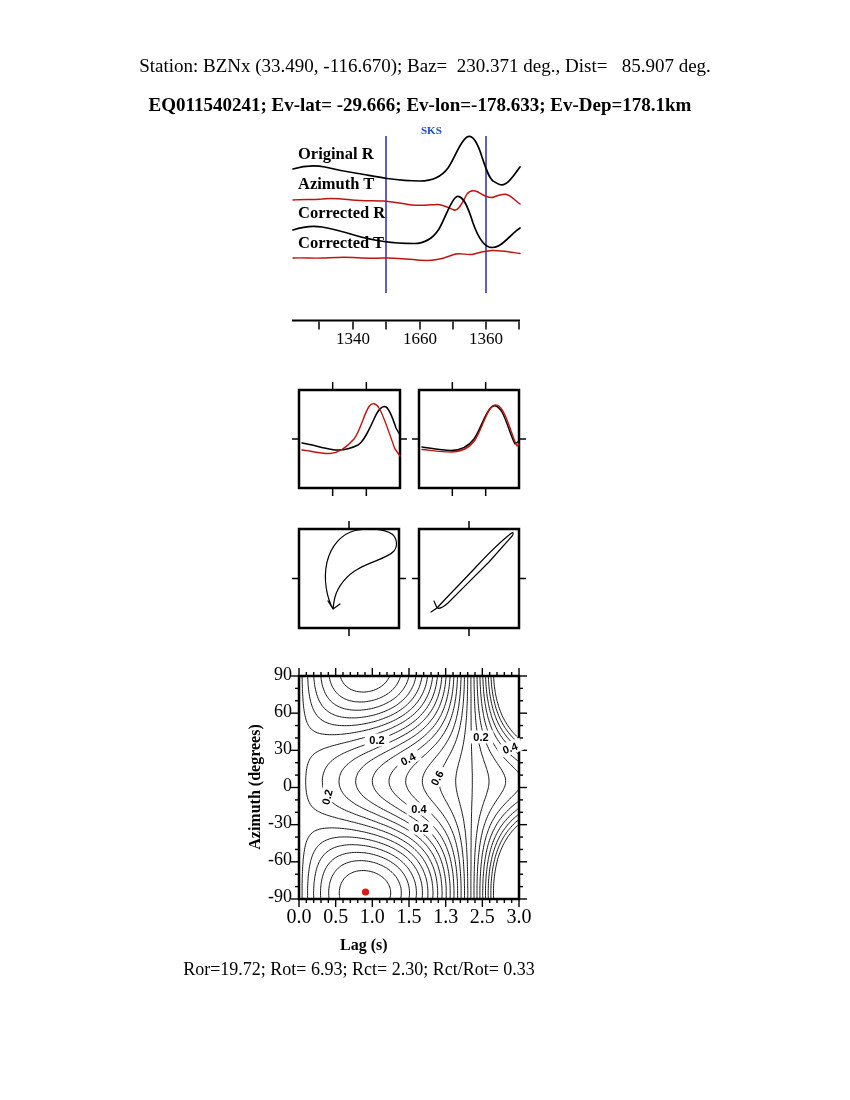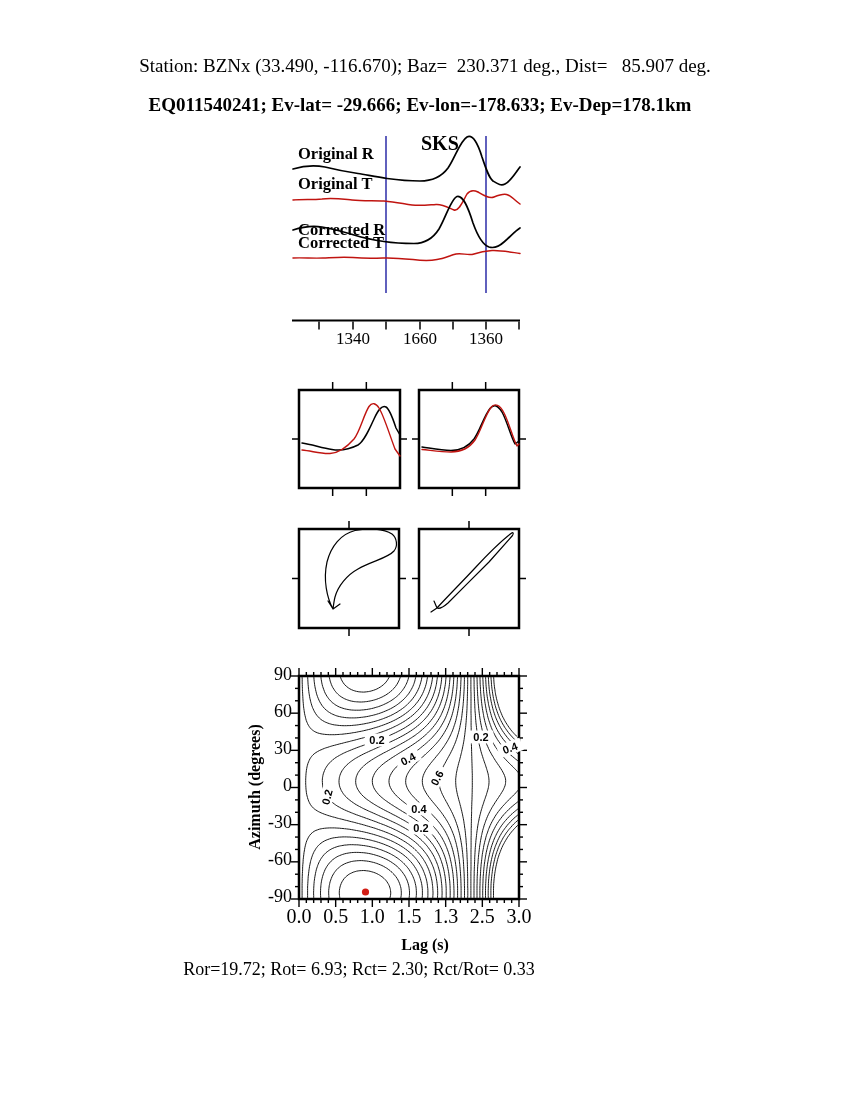--- a/index.html
+++ b/index.html
@@ -5,29 +5,29 @@
   html,body{margin:0;padding:0;background:#ffffff;}
   .page{position:relative;width:850px;height:1100px;background:#ffffff;overflow:hidden;
         font-family:"Liberation Sans",sans-serif;color:#000;}
   svg.fig{position:absolute;left:0;top:0;}
   .t{position:absolute;white-space:pre;line-height:1.1;}
   .sans{font-family:Liberation Serif, serif;}
   .serifb{font-family:"Liberation Serif",serif;font-weight:bold;}
   .station{left:0;top:56px;width:850px;font-size:19px;text-align:center;}
   .event{left:0;top:95px;width:840px;font-size:19px;text-align:center;}
   .trlabel{left:298px;font-size:16.5px;}
-  .sks{left:421px;top:132px;font-size:20px;font-weight:bold;color:#000000;}
+  .sks{left:421px;top:124px;font-size:11px;font-weight:bold;color:#1d4ed8;}
   .taxis{left:337px;top:300px;width:200px;font-size:18px;text-align:center;}
   .ttick{top:330px;width:60px;font-size:17px;text-align:center;}
   .ctitle{left:266px;top:648px;width:300px;font-size:16.5px;text-align:center;}
   .ytick{left:246px;width:46px;font-size:18px;text-align:right;}
   .azlab{left:172px;top:776px;width:170px;height:22px;font-size:16px;text-align:center;
          transform:rotate(-90deg);}
   .xtick{top:905px;width:44px;font-size:20px;text-align:center;}
-  .laglab{left:350px;top:936px;width:150px;font-size:16px;text-align:center;}
+  .laglab{left:340px;top:936px;width:150px;font-size:16px;}
   .results{left:0;top:960px;width:718px;font-size:18px;text-align:center;}
 </style>
 </head>
 <body>
 
 <div class="page">
 
   <svg id="fig" class="fig" width="850" height="1100" viewBox="0 0 850 1100">
       <g>
         <line x1="386" y1="136" x2="386" y2="293" stroke="#3939ad" stroke-width="1.6"></line>
@@ -241,22 +241,22 @@
           <text x="0" y="4" text-anchor="middle" font-size="11" font-weight="bold" font-family="&quot;Liberation Sans&quot;, sans-serif" fill="#000">0.4</text>
         </g>
         <circle cx="365.5" cy="892" r="3.6" fill="#d21c14"></circle>
       </g>
     </svg>
 
   <div class="t sans station">Station: BZNx (33.490, -116.670); Baz=  230.371 deg., Dist=   85.907 deg.</div>
   <div class="t serifb event">EQ011540241; Ev-lat= -29.666; Ev-lon=-178.633; Ev-Dep=178.1km</div>
 
   <div class="t serifb trlabel" style="top:145px">Original R</div>
-  <div class="t serifb trlabel" style="top:175px">Original T</div>
-  <div class="t serifb trlabel" style="top:221px">Corrected R</div>
+  <div class="t serifb trlabel" style="top:175px">Azimuth T</div>
+  <div class="t serifb trlabel" style="top:204px">Corrected R</div>
   <div class="t serifb trlabel" style="top:234px">Corrected T</div>
 
   <div class="t sans sks">SKS</div>
 
   <div class="t sans ttick" style="left:323px">1340</div>
   <div class="t sans ttick" style="left:390px">1660</div>
   <div class="t sans ttick" style="left:456px">1360</div>
 
 
   <div class="t sans ytick" style="top:665px">90</div>

